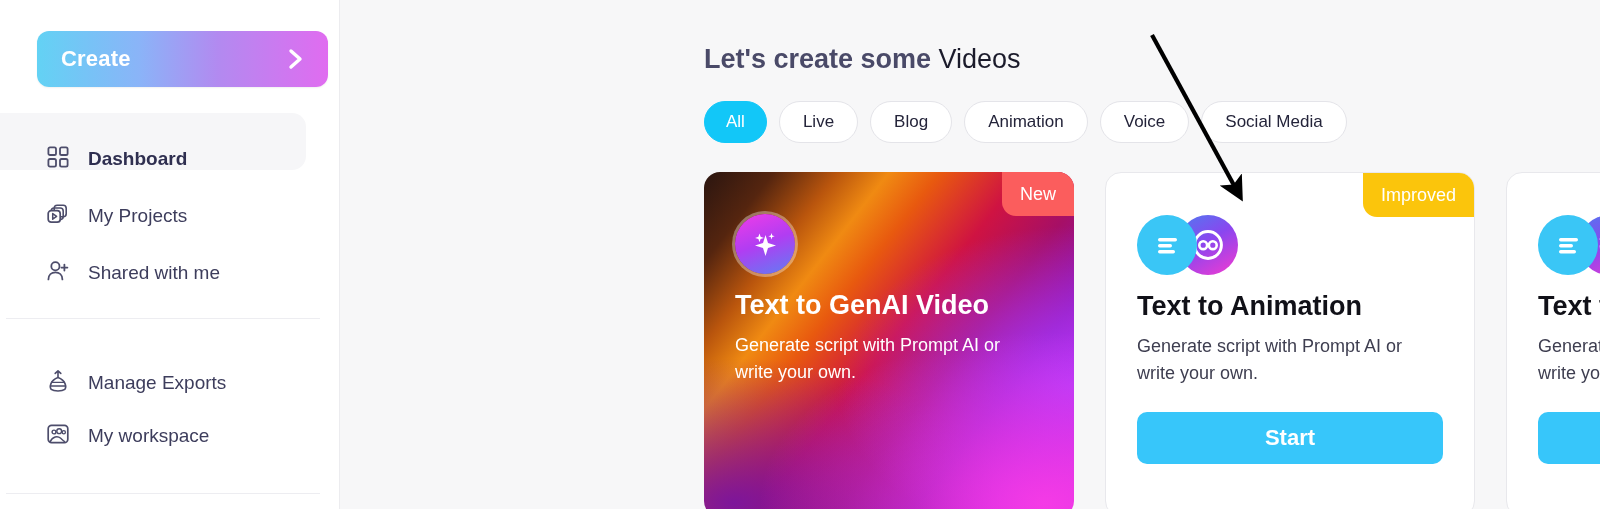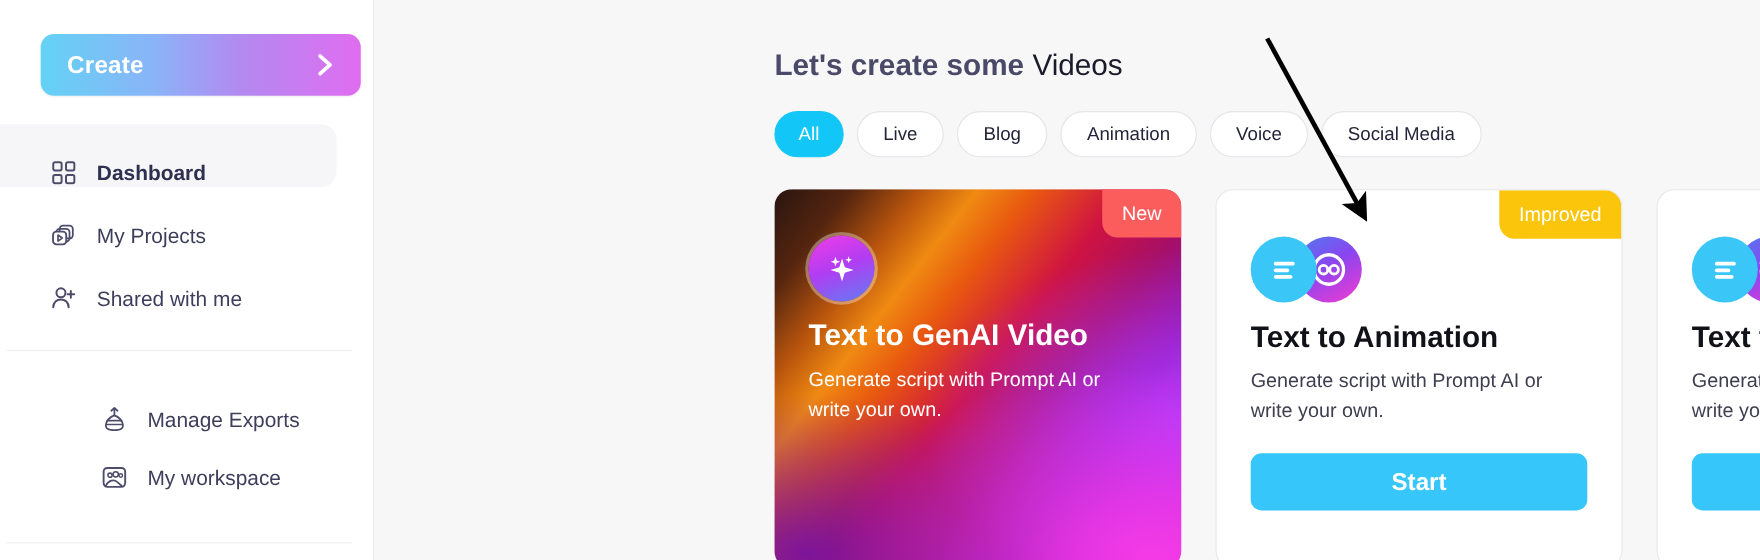--- a/index.html
+++ b/index.html
@@ -46,21 +46,21 @@
   }
   .nav-item .nav-label { font-size: 19px; color: #3d3d5c; }
   .nav-item.active { background: #f6f6f8; }
   .nav-item.active .nav-label { font-weight: bold; color: #2f2f50; }
   .nav-ico { width: 26px; height: 26px; display:flex; align-items:center; justify-content:center; color:#5a5a78; flex:0 0 26px; }
 
   .divider { position:absolute; left:6px; width:314px; height:1px; background:#ededf1; }
   .div-1 { top: 318px; }
   .div-2 { top: 493px; }
 
-  .nav-lower { position:absolute; left:0; top:341px; width:340px;padding-left:46px; }
+  .nav-lower { position:absolute; left:0; top:341px; width:340px; }
   .nav-lower .nav-item { height: 53px; }
 
   
   .main {
     position: relative;
     flex: 1 1 auto; height: 509px;
     background: #f7f7f8;
     padding: 0 0 0 24px;
   }
   .page-title {

